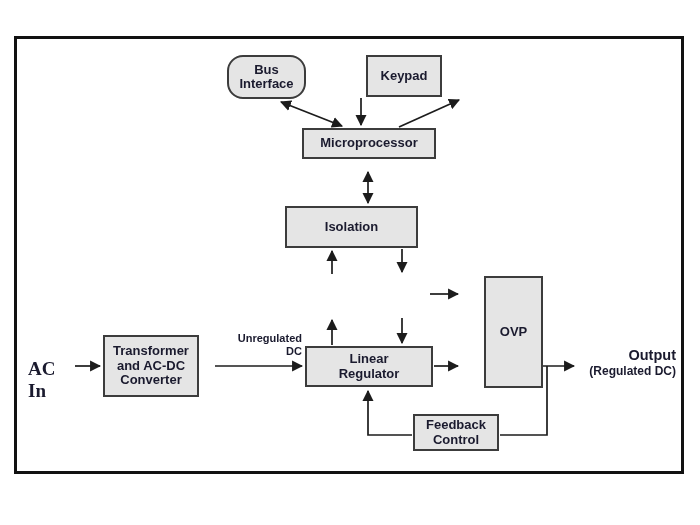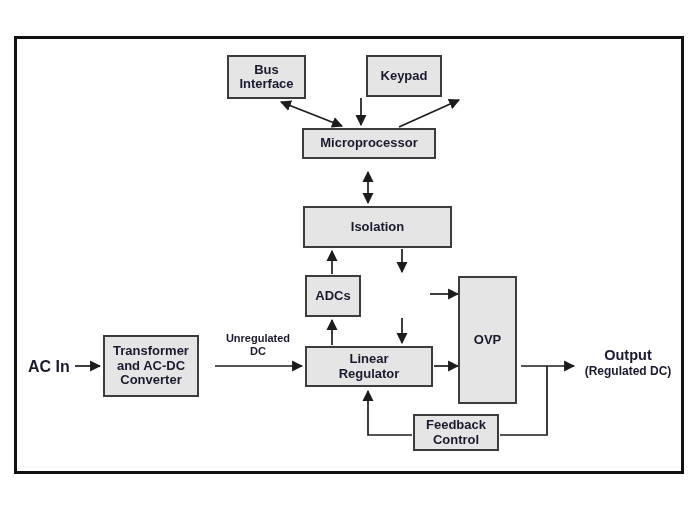--- a/index.html
+++ b/index.html
@@ -24,23 +24,23 @@
     font-weight:bold;
     font-size:13px;
     line-height:14.5px;
     display:flex;
     flex-direction:column;
     align-items:center;
     justify-content:center;
     text-align:center;
   }
   .node .ln{display:block;white-space:nowrap;}
-  .lbl{position:absolute;color:var(--text);font-weight:bold;text-align:center;}
+  .lbl{position:absolute;color:var(--text);font-weight:bold;text-align:right;}
   .lbl .ln{display:block;}
-  .lbl-acin{left:28px;top:358px;width:48px;font-size:16px;text-align:left;}
+  .lbl-acin{left:28px;top:358px;width:48px;font-size:19px;text-align:left;font-family:Liberation Serif, serif;}
   .lbl-unreg{left:214px;top:332px;width:88px;font-size:11px;line-height:13px;}
   .lbl-out{left:580px;top:347px;width:96px;}
   .lbl-out .big{font-size:14.5px;line-height:17px;}
   .lbl-out .sub{font-size:12px;line-height:14px;}
 </style>
 </head>
 <body>
 
 <div class="canvas">
 
@@ -64,44 +64,41 @@
       <line x1="430" y1="294" x2="458" y2="294" marker-end="url(#arr)"></line>
       <line x1="434" y1="366" x2="458" y2="366" marker-end="url(#arr)"></line>
       <line x1="521" y1="366" x2="574" y2="366" marker-end="url(#arr)"></line>
       <polyline points="547,366 547,435 500,435"></polyline>
       <polyline points="412,435 368,435 368,391" marker-end="url(#arr)"></polyline>
       <line x1="75" y1="366" x2="100" y2="366" marker-end="url(#arr)"></line>
       <line x1="215" y1="366" x2="302" y2="366" marker-end="url(#arr)"></line>
     </g>
   </svg>
 
-  <div class="node" style="left:227px;top:55px;width:79px;height:44px;">
+  <div class="node" style="left:227px;top:55px;width:79px;height:44px;border-radius:16px;">
     <span class="ln">Bus</span>
     <span class="ln">Interface</span>
   </div>
 
   <div class="node" style="left:323px;top:55px;width:76px;height:42px;margin-left:43px;">
     <span class="ln">Keypad</span>
   </div>
 
 
   <div class="node" style="left:302px;top:128px;width:134px;height:31px;">
     <span class="ln">Microprocessor</span>
   </div>
 
-  <div class="node" style="left:303px;top:206px;width:149px;height:42px;">
+  <div class="node" style="left:285px;top:206px;width:133px;height:42px;">
     <span class="ln">Isolation</span>
   </div>
 
-  <div class="node" style="left:305px;top:275px;width:56px;height:42px;">
-    <span class="ln">ADCs</span>
-  </div>
 
 
-  <div class="node" style="left:458px;top:276px;width:59px;height:128px;">
+  <div class="node" style="left:484px;top:276px;width:59px;height:112px;">
     <span class="ln">OVP</span>
   </div>
 
   <div class="node" style="left:103px;top:335px;width:96px;height:62px;">
     <span class="ln">Transformer</span>
     <span class="ln">and AC-DC</span>
     <span class="ln">Converter</span>
   </div>
 
   <div class="node" style="left:305px;top:346px;width:128px;height:41px;">

